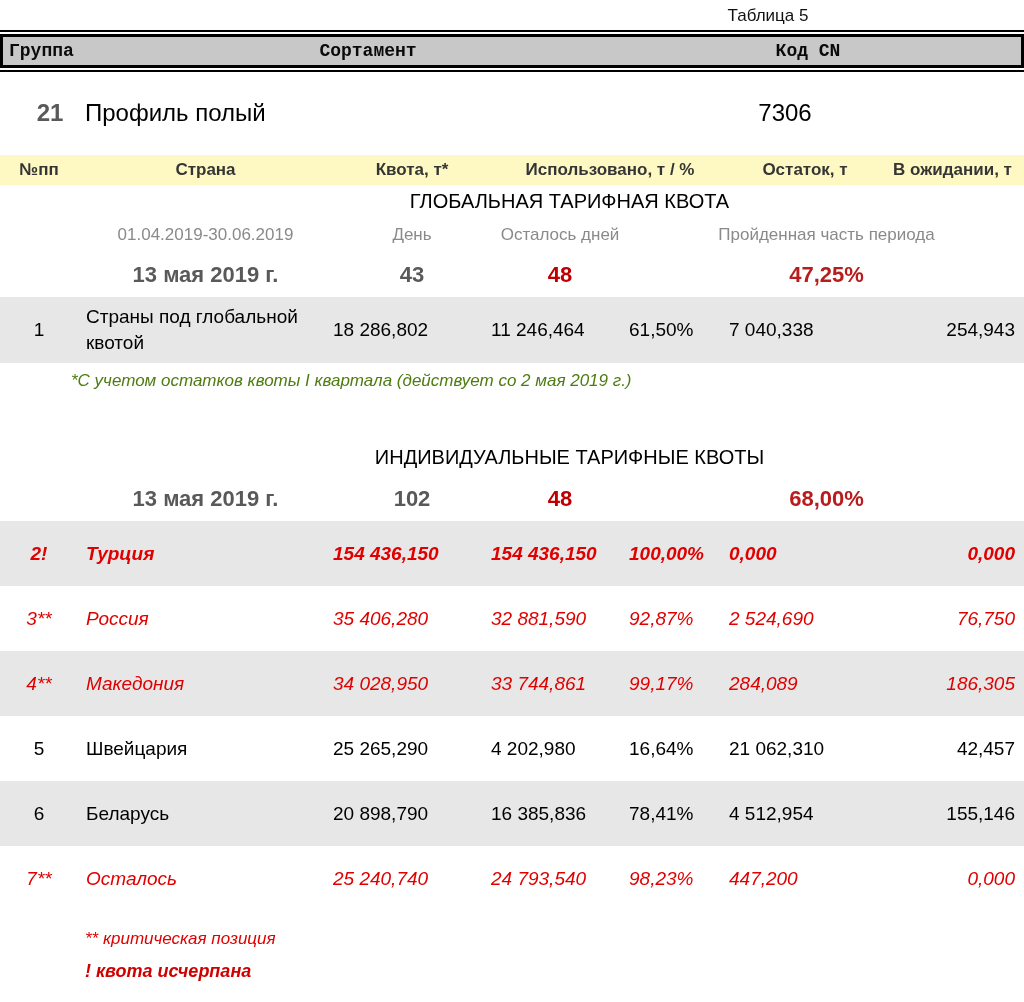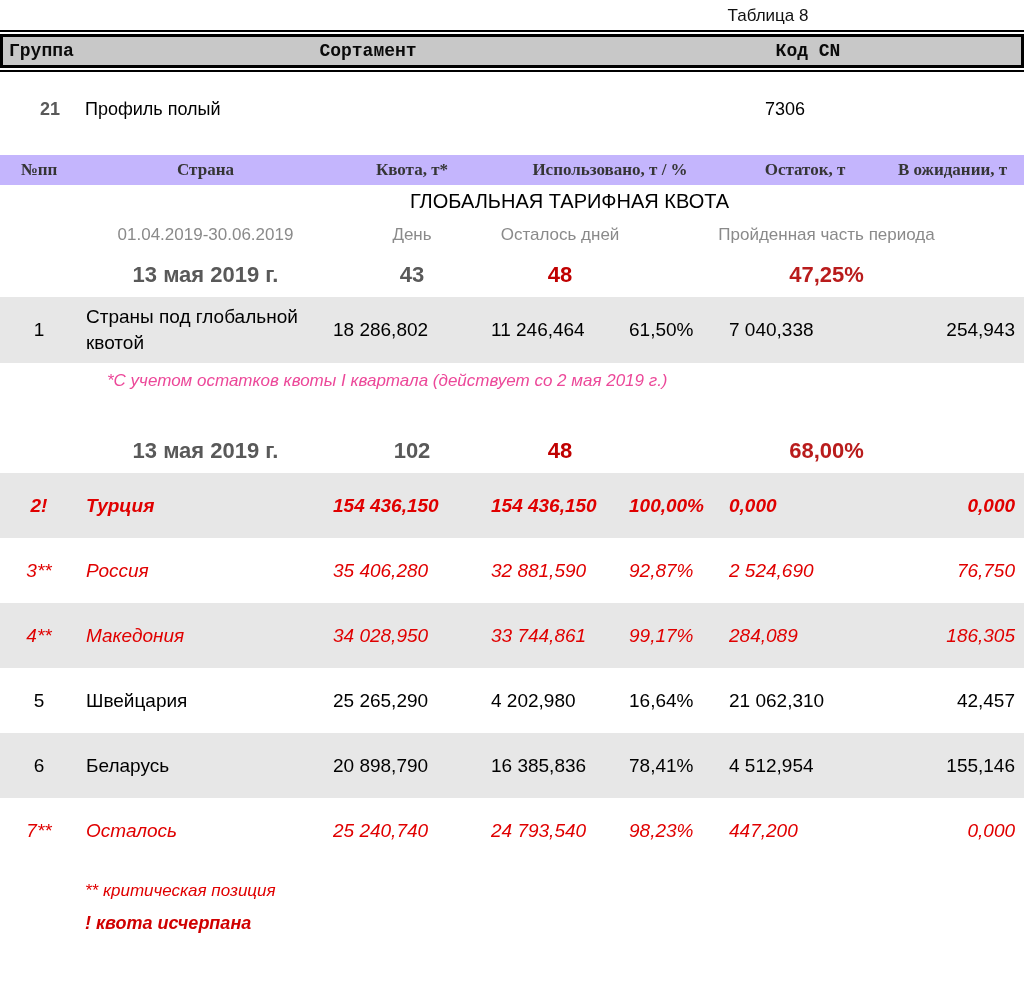--- a/index.html
+++ b/index.html
@@ -11,60 +11,60 @@
   .caption-row{height:30px;position:relative;}
   .caption{position:absolute;left:768px;top:6px;transform:translateX(-50%);font-size:17px;color:#111;}
   
   .top-header-outer{border-top:2px solid #000;border-bottom:2px solid #000;padding:2px 0;}
   .top-header{border:3px solid #000;background:#c8c8c8;height:28px;position:relative;}
   .top-header span{position:absolute;top:50%;transform:translateY(-50%);font-weight:bold;font-size:18px;color:#0a0a0a;white-space:nowrap;font-family:Liberation Mono, monospace;}
   .th-group{left:6px;}
   .th-sort{left:365px;transform:translate(-50%,-50%) !important;}
   .th-code{left:805px;transform:translate(-50%,-50%) !important;}
   
-  .group-row{height:83px;position:relative;font-size:18px;}
+  .group-row{height:83px;position:relative;font-size:24px;}
   .group-row span{position:absolute;top:27px;white-space:nowrap;}
   .g-num{left:50px;transform:translateX(-50%);font-weight:bold;color:#595959;}
   .g-name{left:85px;color:#000;}
   .g-code{left:785px;transform:translateX(-50%);color:#000;}
   
   table.main{width:1024px;border-collapse:collapse;table-layout:fixed;}
   table.main td{padding:0;overflow:hidden;vertical-align:middle;}
-  tr.qhdr{background:#c4b5fd;height:30px;font-family:Liberation Serif, serif;}
+  tr.qhdr{background:#fef9c3;height:30px;}
   tr.qhdr td{font-weight:bold;font-size:17px;color:#353535;text-align:center;white-space:nowrap;}
   tr.sec-title td{font-size:20px;text-align:center;padding-left:115px;color:#000;white-space:nowrap;}
   tr.sec-title.first td{height:32px;}
   tr.sec-title.second td{height:40px;vertical-align:bottom;padding-bottom:8px;}
   tr.p-labels td{font-size:17px;color:#8a8a8a;text-align:center;height:36px;white-space:nowrap;}
   tr.p-values td{font-size:22px;font-weight:bold;text-align:center;height:44px;white-space:nowrap;}
   .v-date{color:#595959;}
   .v-day{color:#595959;}
   .v-left{color:#c00000;}
   .v-elapsed{color:#b91c1c;}
   tr.data-row{height:65px;font-size:19px;}
   tr.data-row.tall{height:66px;}
   tr.data-row td.c-num{text-align:center;}
   tr.data-row td.c-country{text-align:left;padding-left:8px;line-height:1.35;}
   tr.data-row td.num{text-align:left;padding-right:2px;white-space:nowrap;}
   tr.data-row td.num-last{text-align:right;padding-right:9px;white-space:nowrap;}
   tr.shade{background:#e7e7e7;}
   tr.r-critical{color:#e00000;font-style:italic;}
   tr.r-exhausted{color:#e00000;font-style:italic;font-weight:bold;}
-  tr.footnote td{font-style:italic;font-size:17px;color:#ec4899;padding-left:107px;height:36px;white-space:nowrap;}
+  tr.footnote td{font-style:italic;font-size:17px;color:#4d7c0f;padding-left:71px;height:36px;white-space:nowrap;}
   tr.spacer td{height:30px;}
   tr.legend1 td{padding-left:85px;height:38px;color:#e00000;font-style:italic;font-size:17px;vertical-align:bottom;padding-bottom:8px;white-space:nowrap;}
   tr.legend2 td{padding-left:85px;height:28px;color:#d00000;font-style:italic;font-weight:bold;font-size:18px;vertical-align:middle;white-space:nowrap;}
 </style>
 </head>
 <body>
 
 <div class="page">
 
   <div class="caption-row">
-    <span class="caption">Таблица 8</span>
+    <span class="caption">Таблица 5</span>
   </div>
 
   <div class="top-header-outer">
     <div class="top-header">
       <span class="th-group">Группа</span>
       <span class="th-sort">Сортамент</span>
       <span class="th-code">Код CN</span>
     </div>
   </div>
 
@@ -126,20 +126,23 @@
     </tr>
 
     <tr class="footnote">
       <td colspan="7">*С учетом остатков квоты I квартала (действует со 2 мая 2019 г.)</td>
     </tr>
 
     <tr class="spacer">
           <td colspan="7"></td>
         </tr>
 
+    <tr class="sec-title second">
+      <td colspan="7">ИНДИВИДУАЛЬНЫЕ ТАРИФНЫЕ КВОТЫ</td>
+    </tr>
 
 
     <tr class="p-values">
       <td></td>
       <td class="v-date">13 мая 2019 г.</td>
       <td class="v-day">102</td>
       <td class="v-left">48</td>
       <td colspan="3" class="v-elapsed">68,00%</td>
     </tr>
 

